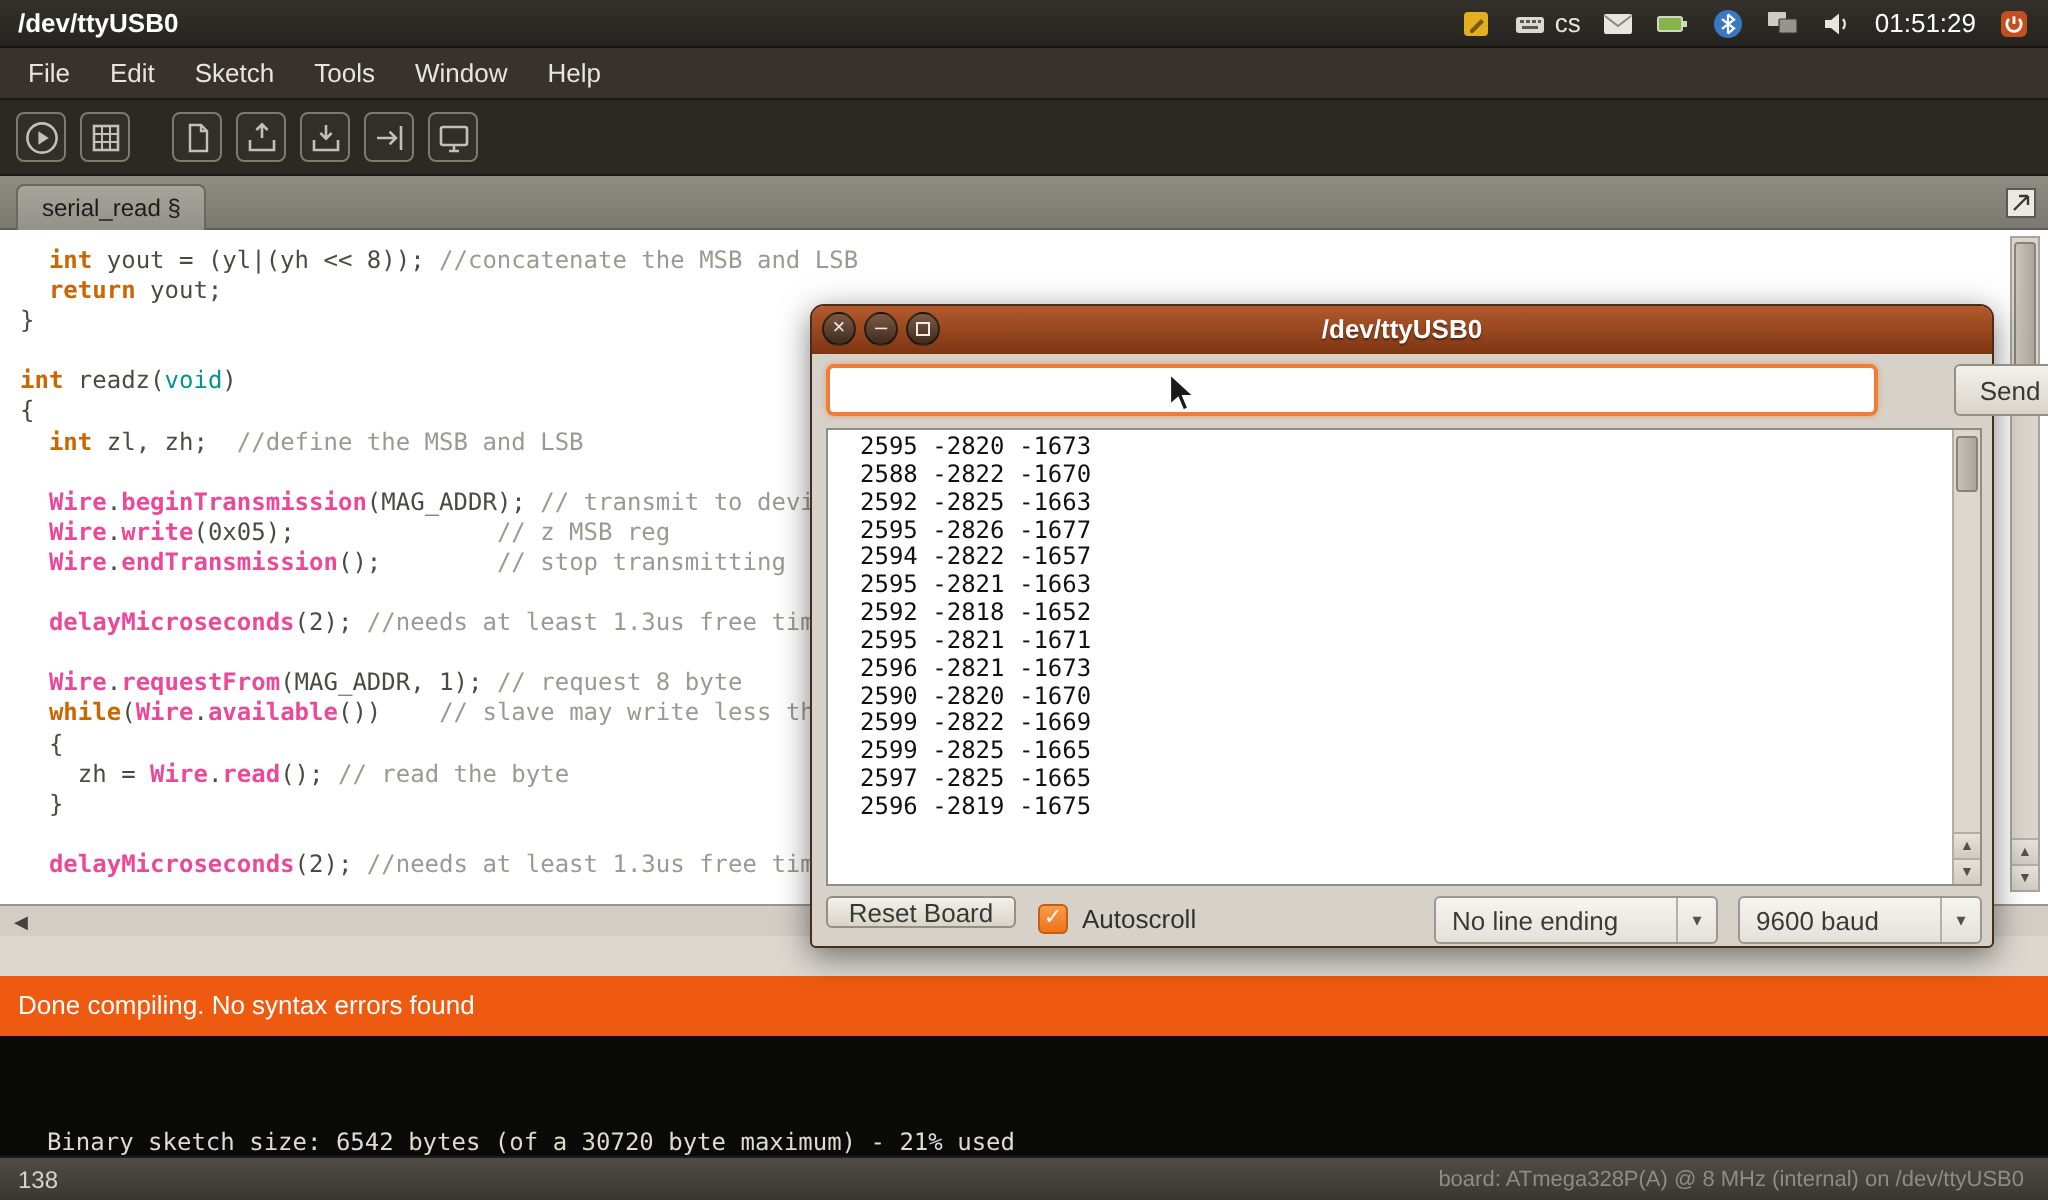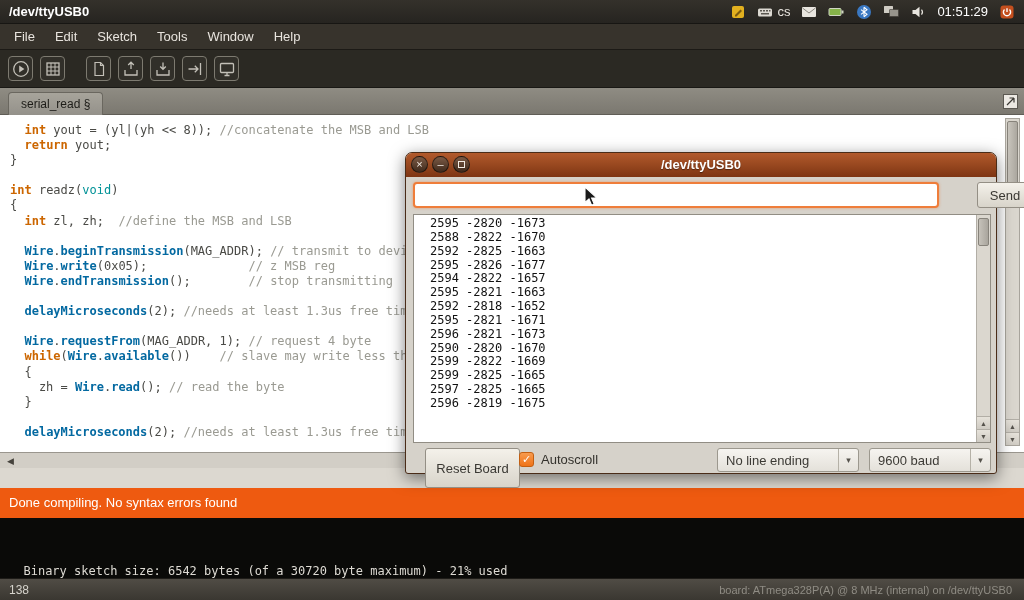--- a/index.html
+++ b/index.html
@@ -39,21 +39,21 @@
     border-radius:4px 4px 0 0;font-size:12px;color:#1d1c18;line-height:22px}
   .tab-menu-btn{position:absolute;right:5px;top:5px;width:17px;height:17px}
 
   
   .editor{position:absolute;left:0;top:115px;width:1024px;height:337px;background:#ffffff;
     padding:8px 0 0 10px;overflow:hidden}
   .code-line{font-family:"DejaVu Sans Mono",monospace;font-size:12px;line-height:15.1px;
     height:15.1px;white-space:pre}
   .seg-p{color:#4a4a46}
   .seg-k{color:#cc6600;font-weight:bold}
-  .seg-f{color:#0369a1;font-weight:bold}
+  .seg-f{color:#ec4899;font-weight:bold}
   .seg-t{color:#009297}
   .seg-c{color:#9a9a92}
   .ed-vscroll{position:absolute;right:4px;top:3px;width:15px;height:328px;
     background:#dad6ce;border:1px solid #a8a49c}
   .ed-thumb{position:absolute;left:1px;right:1px;top:2px;height:64px;
     background:linear-gradient(90deg,#c9c5bd,#aba79f);border:1px solid #87837b;border-radius:2px}
   .stepper{position:absolute;left:0;right:0;height:13px;text-align:center;font-size:7px;
     color:#55524c;line-height:13px;border-top:1px solid #b2aea6;background:linear-gradient(#e6e2da,#cfcbc3)}
   .step-up{bottom:13px}
   .step-down{bottom:0}
@@ -98,21 +98,21 @@
   .sm-output{position:absolute;left:7px;top:61px;width:578px;height:229px;background:#fff;
     border:1px solid #918d84;overflow:hidden}
   .out-text{position:absolute;left:0;top:0;right:14px;bottom:0;padding:2px 16px}
   .serial-line{font-family:"DejaVu Sans Mono",monospace;font-size:12px;height:13.85px;
     line-height:13.85px;white-space:pre;color:#111}
   .sm-vscroll{position:absolute;right:0;top:0;bottom:0;width:14px;background:#dbd7cf;
     border-left:1px solid #b2aea6}
   .sm-thumb{position:absolute;left:1px;right:1px;top:3px;height:28px;
     background:linear-gradient(90deg,#c6c2ba,#a9a59d);border:1px solid #87837b;border-radius:2px}
   .sm-bottom-label{font-size:13px;color:#33312c}
-  .sm-reset{position:absolute;left:19px;top:295px;width:95px;height:40px}
+  .sm-reset{position:absolute;left:7px;top:295px;width:95px;height:16px}
   .checkbox{position:absolute;left:113px;top:299px;width:15px;height:15px;
     background:linear-gradient(#f89b4e,#ef7318);border:1px solid #c35f11;border-radius:3px;
     color:#fff;font-size:11px;line-height:13px;text-align:center}
   .autoscroll-lbl{position:absolute;left:135px;top:295px;line-height:24px}
   .combo{position:absolute;top:295px;height:24px;background:linear-gradient(#f6f4f0,#e4e1da);
     border:1px solid #9c988e;border-radius:3px;display:flex;align-items:center;
     font-size:13px;color:#3c3a35}
   .combo .txt{flex:1;padding:0 8px;white-space:nowrap;overflow:hidden}
   .combo .arrow{width:20px;align-self:stretch;border-left:1px solid #b5b1a7;display:flex;
     align-items:center;justify-content:center;color:#55524c;font-size:9px}
@@ -260,21 +260,21 @@
       <div class="code-line"><span class="seg-k">int</span><span class="seg-p"> readz(</span><span class="seg-t">void</span><span class="seg-p">)</span></div>
       <div class="code-line"><span class="seg-p">{</span></div>
       <div class="code-line"><span class="seg-p">  </span><span class="seg-k">int</span><span class="seg-p"> zl, zh;  </span><span class="seg-c">//define the MSB and LSB</span></div>
       <div class="code-line">&nbsp;</div>
       <div class="code-line"><span class="seg-p">  </span><span class="seg-f">Wire</span><span class="seg-p">.</span><span class="seg-f">beginTransmission</span><span class="seg-p">(MAG_ADDR); </span><span class="seg-c">// transmit to device</span></div>
       <div class="code-line"><span class="seg-p">  </span><span class="seg-f">Wire</span><span class="seg-p">.</span><span class="seg-f">write</span><span class="seg-p">(0x05);              </span><span class="seg-c">// z MSB reg</span></div>
       <div class="code-line"><span class="seg-p">  </span><span class="seg-f">Wire</span><span class="seg-p">.</span><span class="seg-f">endTransmission</span><span class="seg-p">();        </span><span class="seg-c">// stop transmitting</span></div>
       <div class="code-line">&nbsp;</div>
       <div class="code-line"><span class="seg-p">  </span><span class="seg-f">delayMicroseconds</span><span class="seg-p">(2); </span><span class="seg-c">//needs at least 1.3us free time</span></div>
       <div class="code-line">&nbsp;</div>
-      <div class="code-line"><span class="seg-p">  </span><span class="seg-f">Wire</span><span class="seg-p">.</span><span class="seg-f">requestFrom</span><span class="seg-p">(MAG_ADDR, 1); </span><span class="seg-c">// request 4 byte</span></div>
+      <div class="code-line"><span class="seg-p">  </span><span class="seg-f">Wire</span><span class="seg-p">.</span><span class="seg-f">requestFrom</span><span class="seg-p">(MAG_ADDR, 1); </span><span class="seg-c">// request 8 byte</span></div>
       <div class="code-line"><span class="seg-p">  </span><span class="seg-k">while</span><span class="seg-p">(</span><span class="seg-f">Wire</span><span class="seg-p">.</span><span class="seg-f">available</span><span class="seg-p">())    </span><span class="seg-c">// slave may write less than</span></div>
       <div class="code-line"><span class="seg-p">  {</span></div>
       <div class="code-line"><span class="seg-p">    zh = </span><span class="seg-f">Wire</span><span class="seg-p">.</span><span class="seg-f">read</span><span class="seg-p">(); </span><span class="seg-c">// read the byte</span></div>
       <div class="code-line"><span class="seg-p">  }</span></div>
       <div class="code-line">&nbsp;</div>
       <div class="code-line"><span class="seg-p">  </span><span class="seg-f">delayMicroseconds</span><span class="seg-p">(2); </span><span class="seg-c">//needs at least 1.3us free time</span></div>
     </div>
   <div class="ed-vscroll">
     <div class="ed-thumb"></div>
     <div class="stepper step-up">▲</div>

